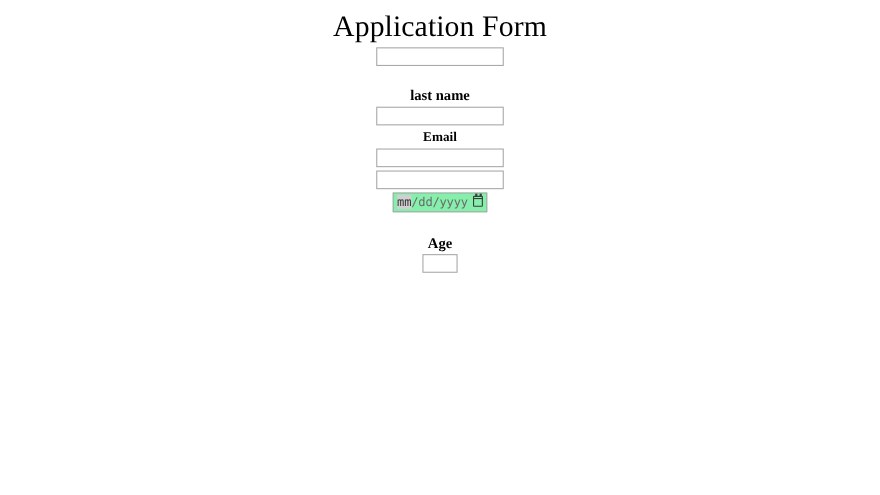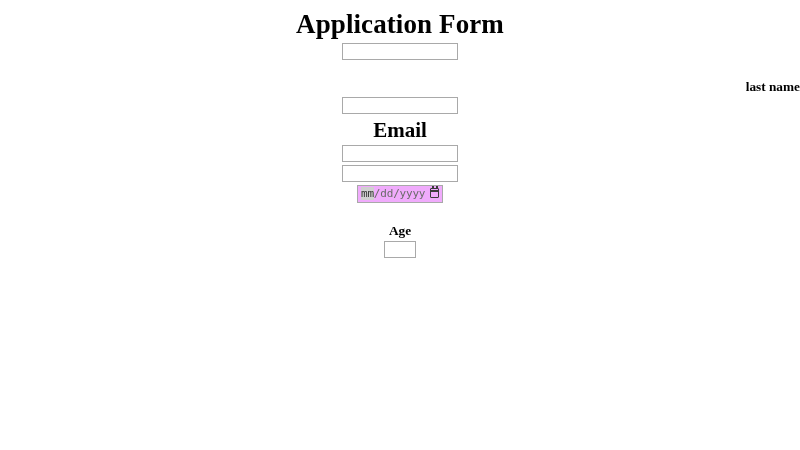--- a/index.html
+++ b/index.html
@@ -20,21 +20,21 @@
     width: 800px;
     height: 450px;
     box-sizing: border-box;
     padding-top: 10px;
     text-align: center;
   }
 
   
   .form-title {
     font-size: 27px;
-    font-weight: bold;
+    font-weight: normal;
     margin: 0;
     padding: 0;
     line-height: 1.1;
     letter-spacing: 0.1px;
   }
   .form-subtitle {
     font-size: 13.5px;
     font-weight: bold;
     margin: 0;
     padding: 0;
@@ -44,24 +44,24 @@
 
   
   .field-label {
     display: block;
     font-weight: bold;
     line-height: 1.15;
     margin: 0;
     padding: 0;
   }
   .label-h4 { font-size: 13.3px; }
-  .label-h3 { font-size: 21px; }
+  .label-h3 { font-size: 12px; }
 
   .label-first-name  { margin-top: 21px; }
-  .label-last-name   { margin-top: 19px; text-align: right; }
+  .label-last-name   { margin-top: 19px; }
   .label-email       { margin-top: 4px; }
   .label-password    { margin-top: 19px; }
   .label-birth-date  { margin-top: 20px; }
   .label-age         { margin-top: 20px; }
   .label-gender      { margin-top: 20px; }
 
   
   .row {
     display: block;
     margin: 0;
@@ -86,21 +86,21 @@
   .input-age {
     width: 26px;
   }
 
   
   .date-input {
     display: inline-block;
     font-family: "DejaVu Sans Mono", "Liberation Mono", monospace;
     font-size: 11px;
     border: 1px solid #a9a9a9;
-    background: #f0abfc;
+    background: #86efac;
     padding: 1px 3px;
     height: 14px;
     line-height: 14px;
     box-sizing: content-box;
     vertical-align: middle;
     text-align: left;
     white-space: nowrap;
     width: 78px;
     position: relative;
   }

